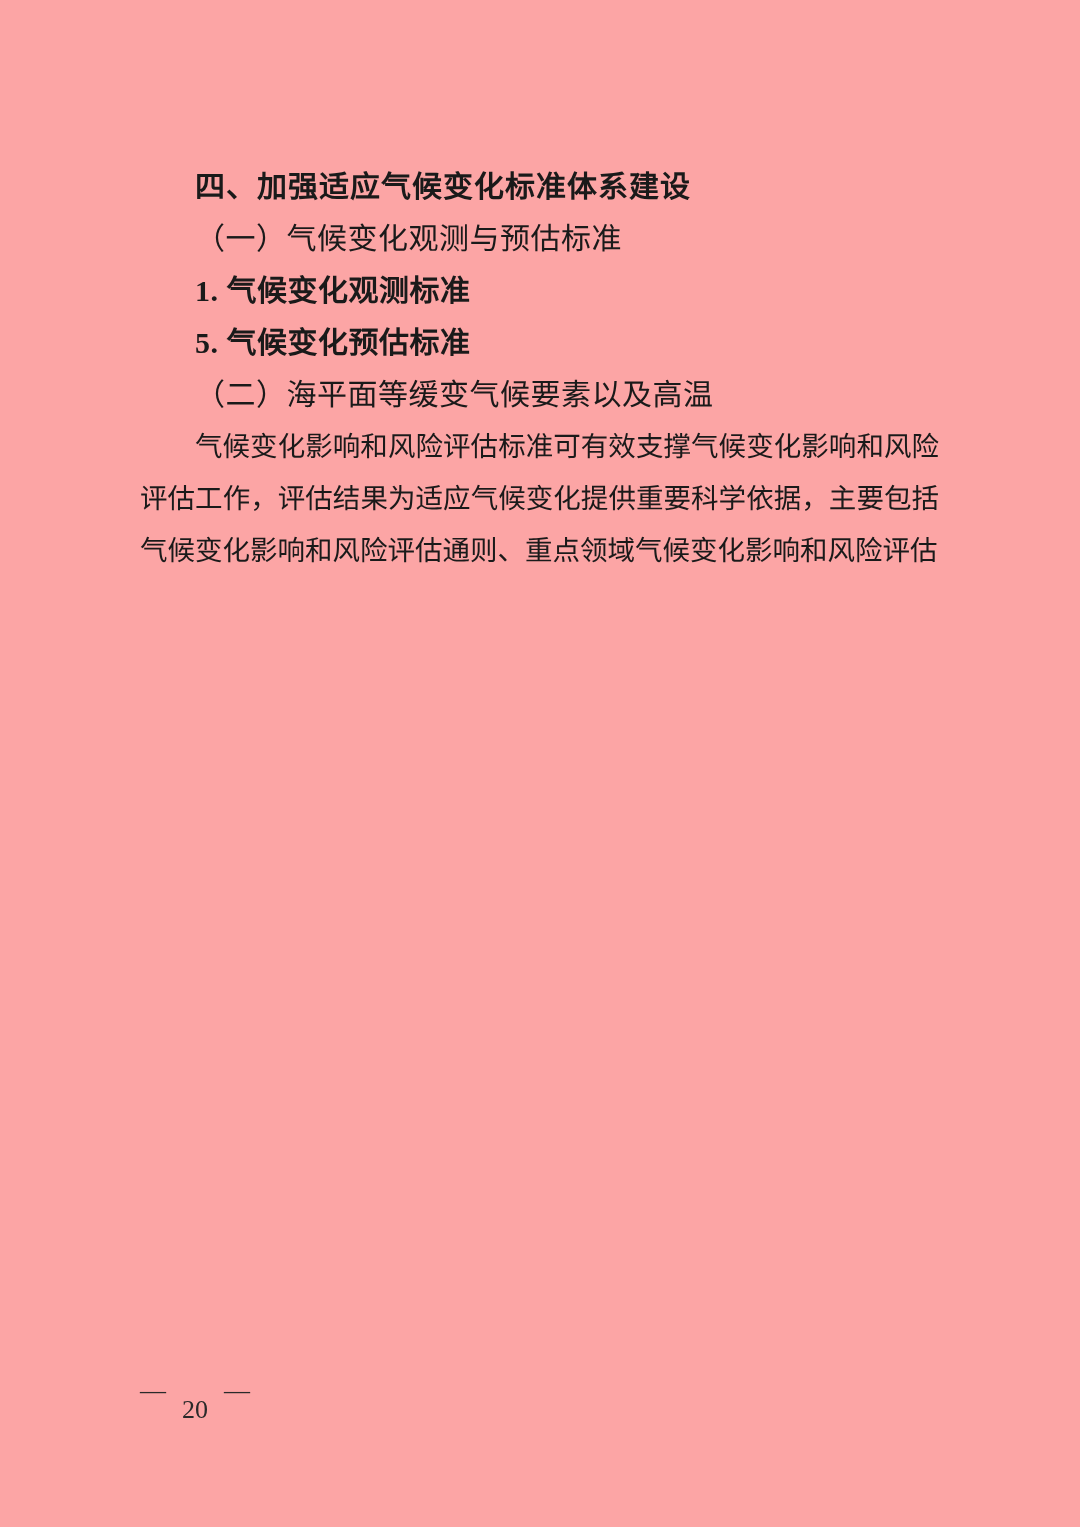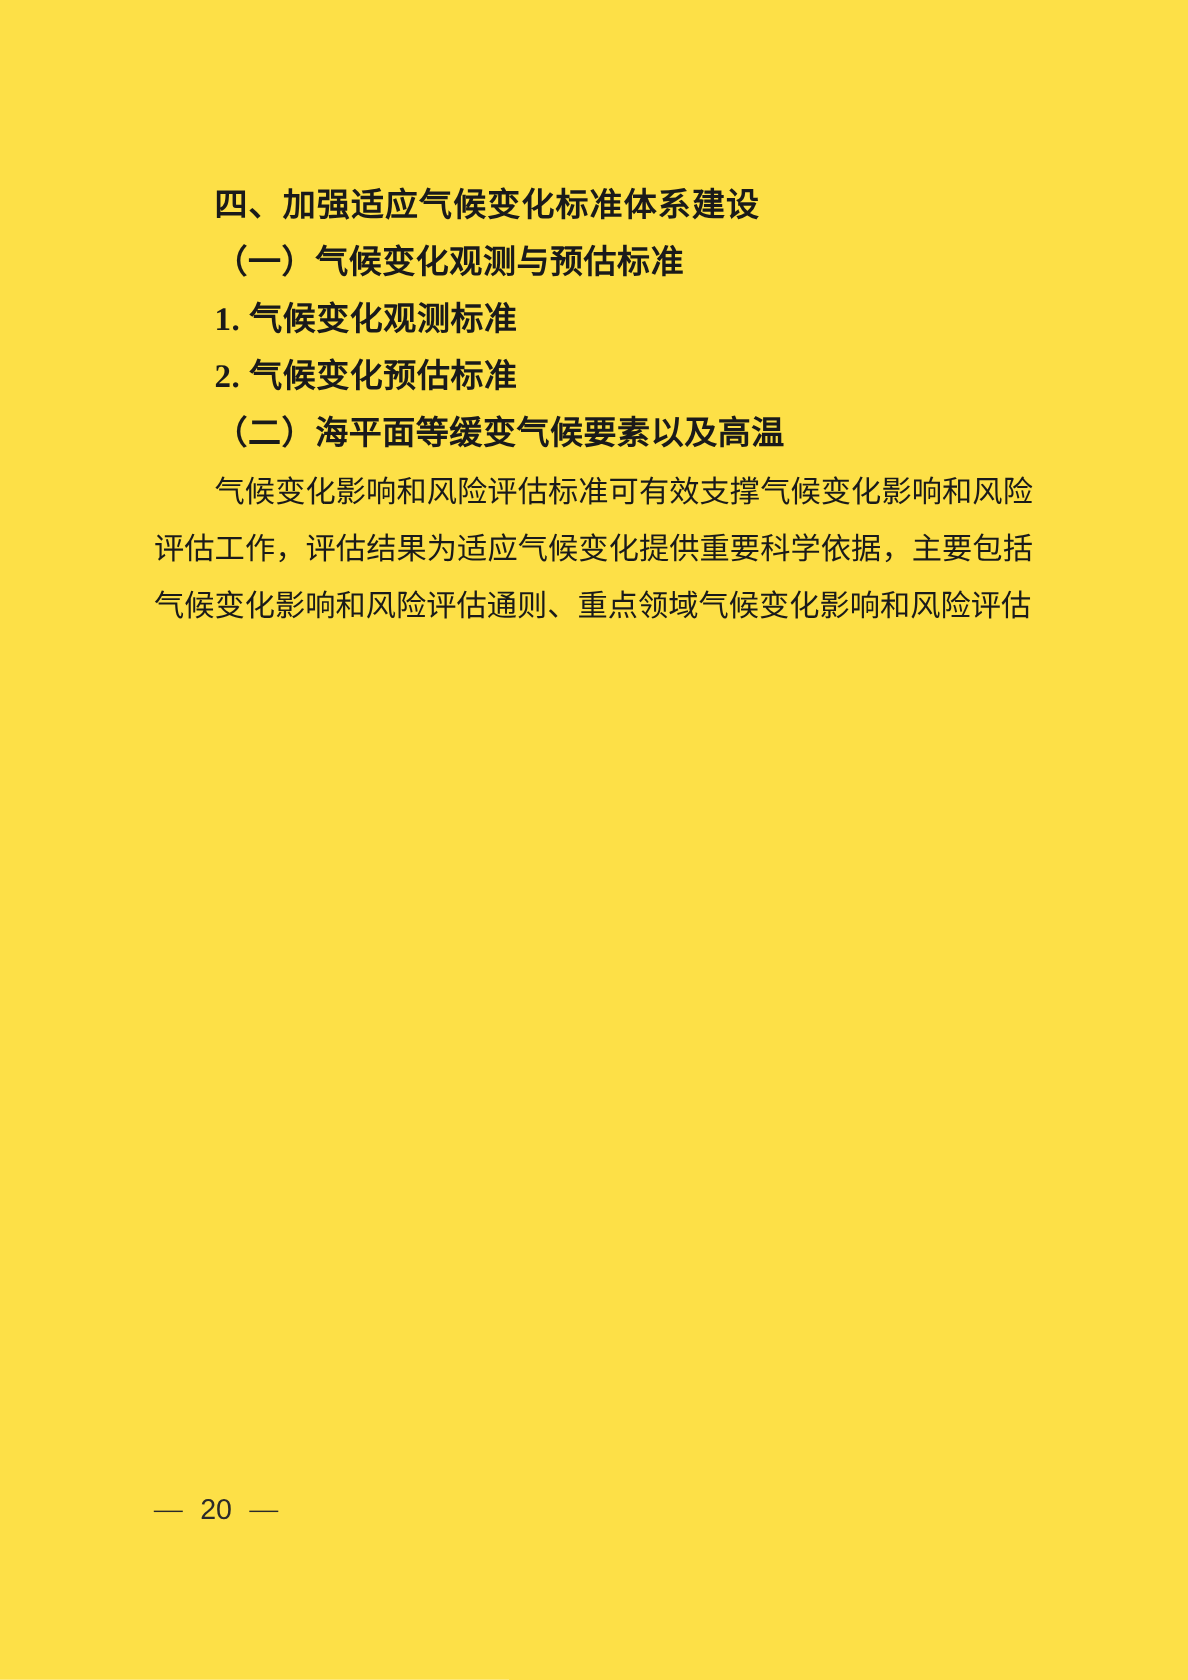--- a/index.html
+++ b/index.html
@@ -12,41 +12,41 @@
     height: 1527px;
     overflow: hidden;
     position: relative;
     font-family: "Liberation Serif", serif;
     color: #1a1a1a;
   }
   .page {
     position: relative;
     width: 1080px;
     height: 1527px;
-    background: #fde047;
+    background: #fca5a5;
   }
   .content {
     position: absolute;
     left: 140px;
     top: 161px;
     width: 799px;
   }
   .h1 {
     font-family: "Liberation Sans", sans-serif;
     font-size: 30px;
     font-weight: 700;
     line-height: 52px;
     margin: 0;
     padding-left: 55px;
     letter-spacing: 1px;
   }
   .h2 {
     font-family: "Liberation Serif", serif;
     font-size: 30px;
-    font-weight: 700;
+    font-weight: 400;
     line-height: 52px;
     margin: 0;
     padding-left: 55px;
     letter-spacing: 0.5px;
   }
   .h3 {
     font-family: "Liberation Serif", serif;
     font-size: 30px;
     font-weight: 700;
     line-height: 52px;
@@ -72,32 +72,33 @@
     align-items: center;
     gap: 16px;
     font-size: 26px;
     line-height: 40px;
     color: #2a2a2a;
   }
   .footer .dash {
     letter-spacing: 0;
   }
   .footer .num {
-    font-family: Liberation Sans, sans-serif;
+    font-family: Liberation Serif, serif;
+    margin-top: 38px;
   }
 </style>
 </head>
 <body>
 
 <div class="page">
   <div class="content">
     <h1 class="h1">四、加强适应气候变化标准体系建设</h1>
     <h2 class="h2">（一）气候变化观测与预估标准</h2>
     <h3 class="h3">1. 气候变化观测标准</h3>
-    <h3 class="h3">2. 气候变化预估标准</h3>
+    <h3 class="h3">5. 气候变化预估标准</h3>
     <h2 class="h2">（二）海平面等缓变气候要素以及高温</h2>
     <p class="para">气候变化影响和风险评估标准可有效支撑气候变化影响和风险评估工作，评估结果为适应气候变化提供重要科学依据，主要包括气候变化影响和风险评估通则、重点领域气候变化影响和风险评估</p>
   </div>
 
   <div class="footer">
     <span class="dash">—</span>
     <span class="num">20</span>
     <span class="dash">—</span>
   </div>
 </div>

